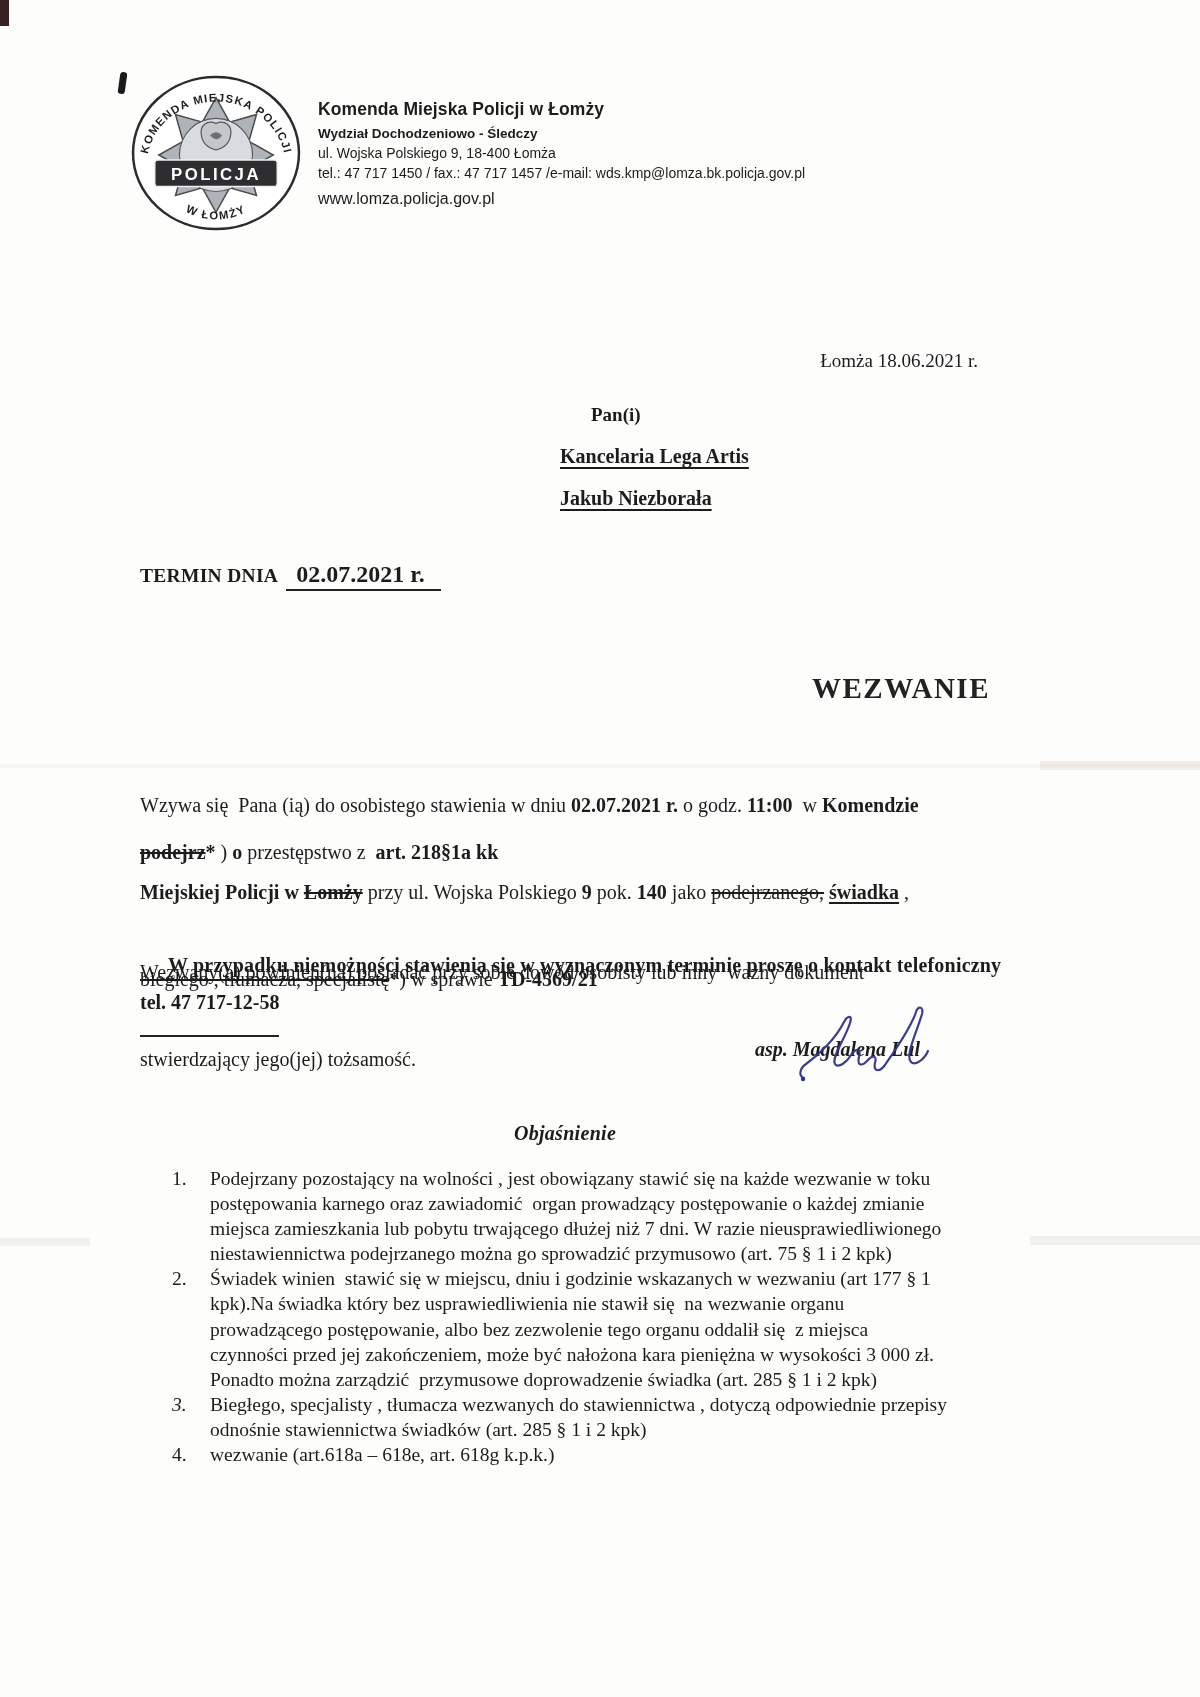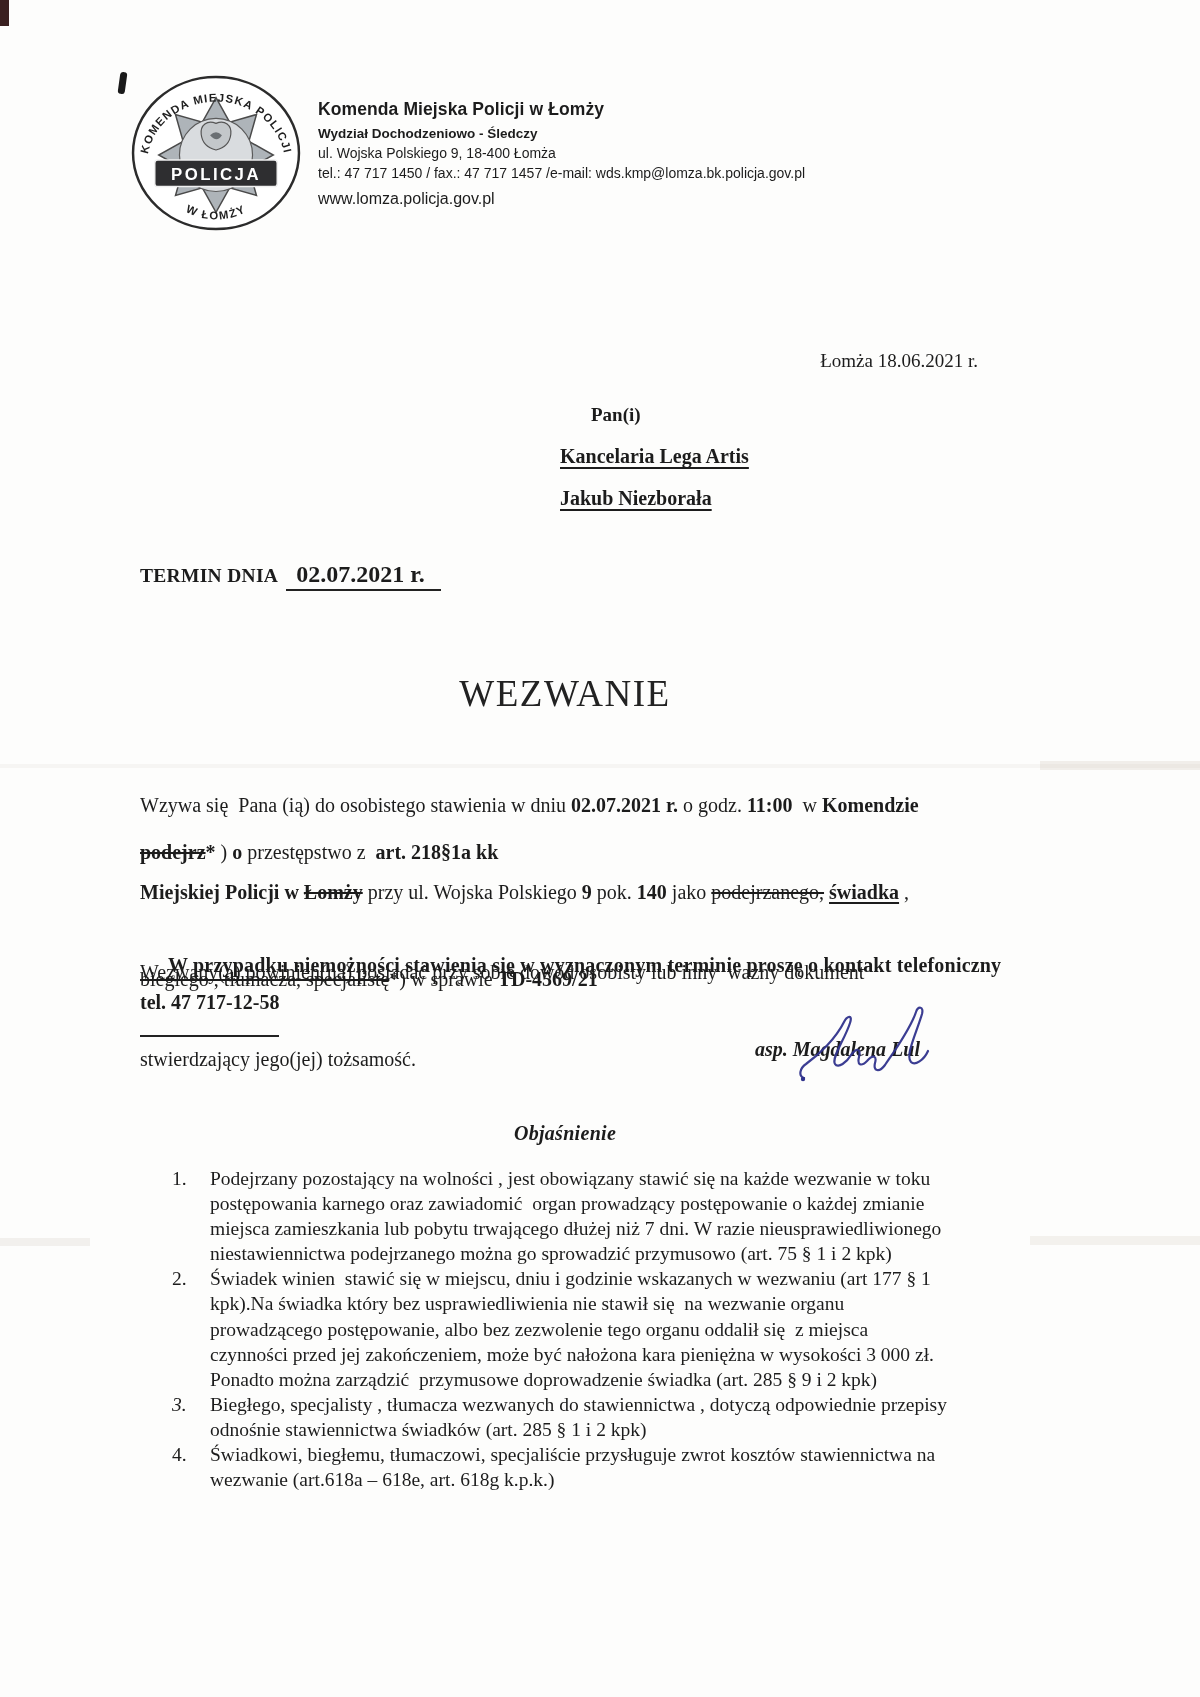--- a/index.html
+++ b/index.html
@@ -31,22 +31,22 @@
   .dateline { left:700px; top:350px; width:278px; text-align:right; font-size:19px; }
 
   .addressee { left:560px; top:404px; font-size:20px; font-weight:bold; }
   .salutation { margin-left:31px; font-size:19px; }
   .addr-line { margin-top:19px; text-decoration:underline; text-underline-offset:4px; text-decoration-thickness:2px; }
 
   .termin-row { left:140px; top:561px; }
   .termin-label { font-size:19.5px; font-weight:bold; letter-spacing:.3px; }
   .termin-date { font-size:24px; font-weight:bold; border-bottom:2.5px solid #222; padding:0 16px 2px 10px; margin-left:8px; }
 
-  .doc-title { left:140px; top:672px; width:850px; text-align:center;
-    font-size:37px; font-weight:normal; letter-spacing:1.5px; color:#222; }
+  .doc-title { left:140px; top:672px; width:850px; text-align:right;
+    font-size:29px; font-weight:bold; letter-spacing:1.5px; color:#222; }
 
   .para { font-size:20px; line-height:29px; white-space:pre-wrap; }
   .p1 { left:140px; top:733px; width:960px; }
   .p2 { left:140px; top:838px; width:960px; }
   .p3 { left:140px; top:900px; width:960px; }
   .p4 { left:140px; top:951px; width:960px; font-weight:bold; letter-spacing:.2px;margin-left:28px; }
   .phone { left:140px; top:991px; font-size:20px; font-weight:bold;
     border-bottom:2.5px solid #222; padding-bottom:21px; }
 
   .b { font-weight:bold; }
@@ -157,32 +157,31 @@
           <div>niestawiennictwa podejrzanego można go sprowadzić przymusowo (art. 75 § 1 i 2 kpk)</div>
         </div>
       </div>
       <div class="expl-item">
         <div class="expl-num">2.</div>
         <div class="expl-body">
           <div>Świadek winien  stawić się w miejscu, dniu i godzinie wskazanych w wezwaniu (art 177 § 1</div>
           <div>kpk).Na świadka który bez usprawiedliwienia nie stawił się  na wezwanie organu</div>
           <div>prowadzącego postępowanie, albo bez zezwolenie tego organu oddalił się  z miejsca</div>
           <div>czynności przed jej zakończeniem, może być nałożona kara pieniężna w wysokości 3 000 zł.</div>
-          <div>Ponadto można zarządzić  przymusowe doprowadzenie świadka (art. 285 § 9 i 2 kpk)</div>
+          <div>Ponadto można zarządzić  przymusowe doprowadzenie świadka (art. 285 § 1 i 2 kpk)</div>
         </div>
       </div>
       <div class="expl-item">
         <div class="expl-num it">3.</div>
         <div class="expl-body">
           <div>Biegłego, specjalisty , tłumacza wezwanych do stawiennictwa , dotyczą odpowiednie przepisy</div>
           <div>odnośnie stawiennictwa świadków (art. 285 § 1 i 2 kpk)</div>
         </div>
       </div>
       <div class="expl-item">
         <div class="expl-num">4.</div>
         <div class="expl-body">
-          <div>Świadkowi, biegłemu, tłumaczowi, specjaliście przysługuje zwrot kosztów stawiennictwa na</div>
           <div>wezwanie (art.618a – 618e, art. 618g k.p.k.)</div>
         </div>
       </div>
     </div>
 
 </div>
 
 </body></html>

